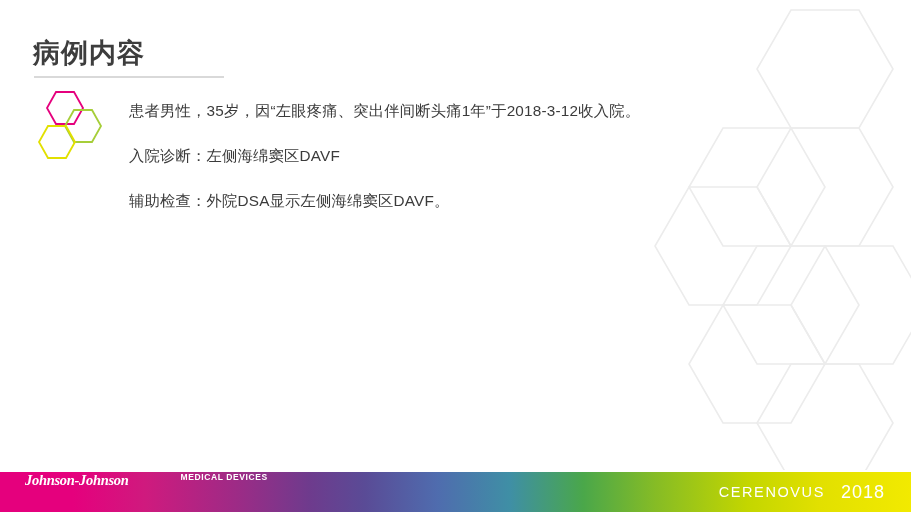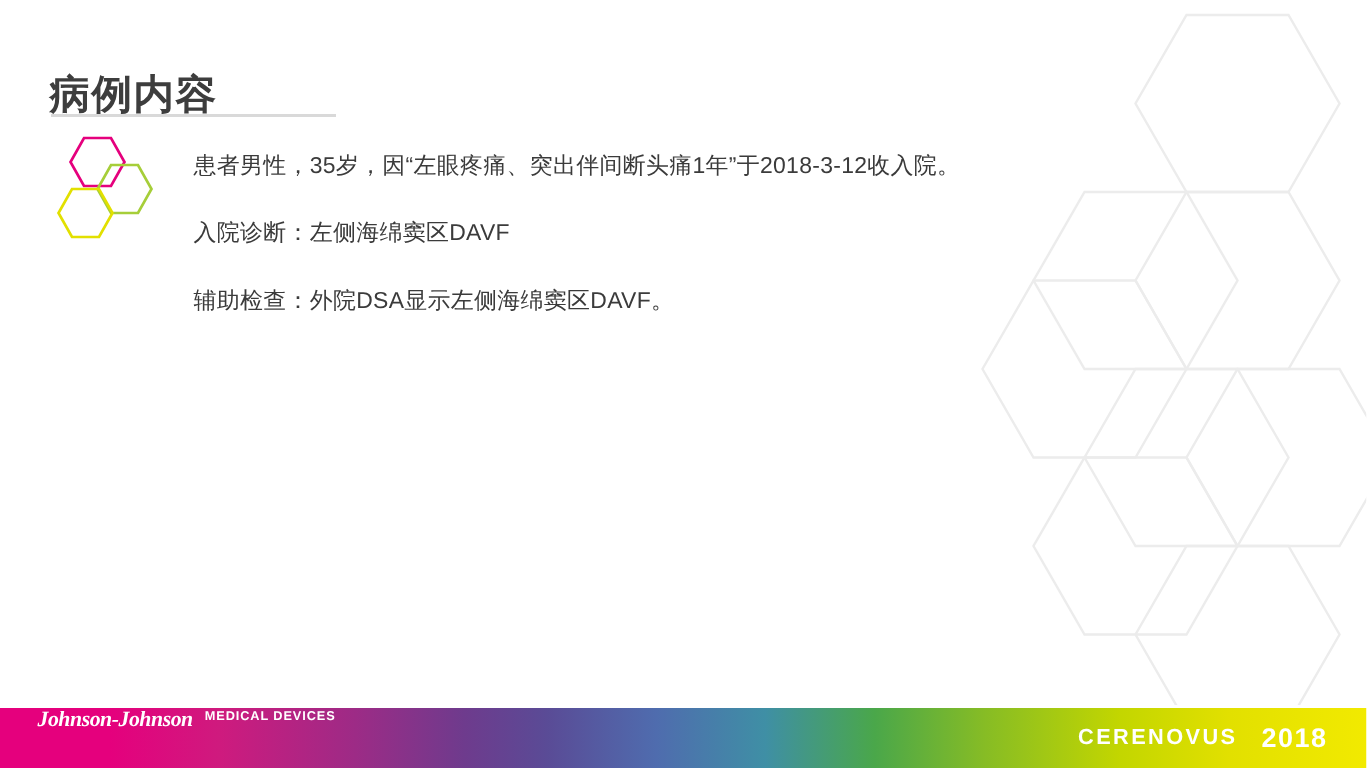--- a/index.html
+++ b/index.html
@@ -28,21 +28,21 @@
     right: 0;
     width: 420px;
     height: 470px;
     pointer-events: none;
   }
 
   
   .title {
     position: absolute;
     left: 33px;
-    top: 45px;
+    top: 35px;
     font-size: 27px;
     font-weight: bold;
     color: #3d3d3d;
     letter-spacing: 1px;
   }
   .title-rule {
     position: absolute;
     left: 34px;
     top: 76px;
     width: 190px;
@@ -113,30 +113,30 @@
     font-weight: bold;
     font-size: 14.5px;
     color: #ffffff;
     letter-spacing: -0.3px;
   }
   .jnj-sub {
     font-size: 8.5px;
     font-weight: bold;
     color: #ffffff;
     letter-spacing: 0.6px;
+    margin-left: 44px;
   }
   .footer-right {
     position: absolute;
     right: 26px;
     bottom: 0;
     height: 40px;
     display: flex;
     align-items: center;
     gap: 16px;
-    font-weight: bold;
   }
   .brand {
     font-size: 14.5px;
     color: #ffffff;
     letter-spacing: 1.6px;
   }
   .year {
     font-size: 18px;
     color: #ffffff;
     letter-spacing: 1px;

